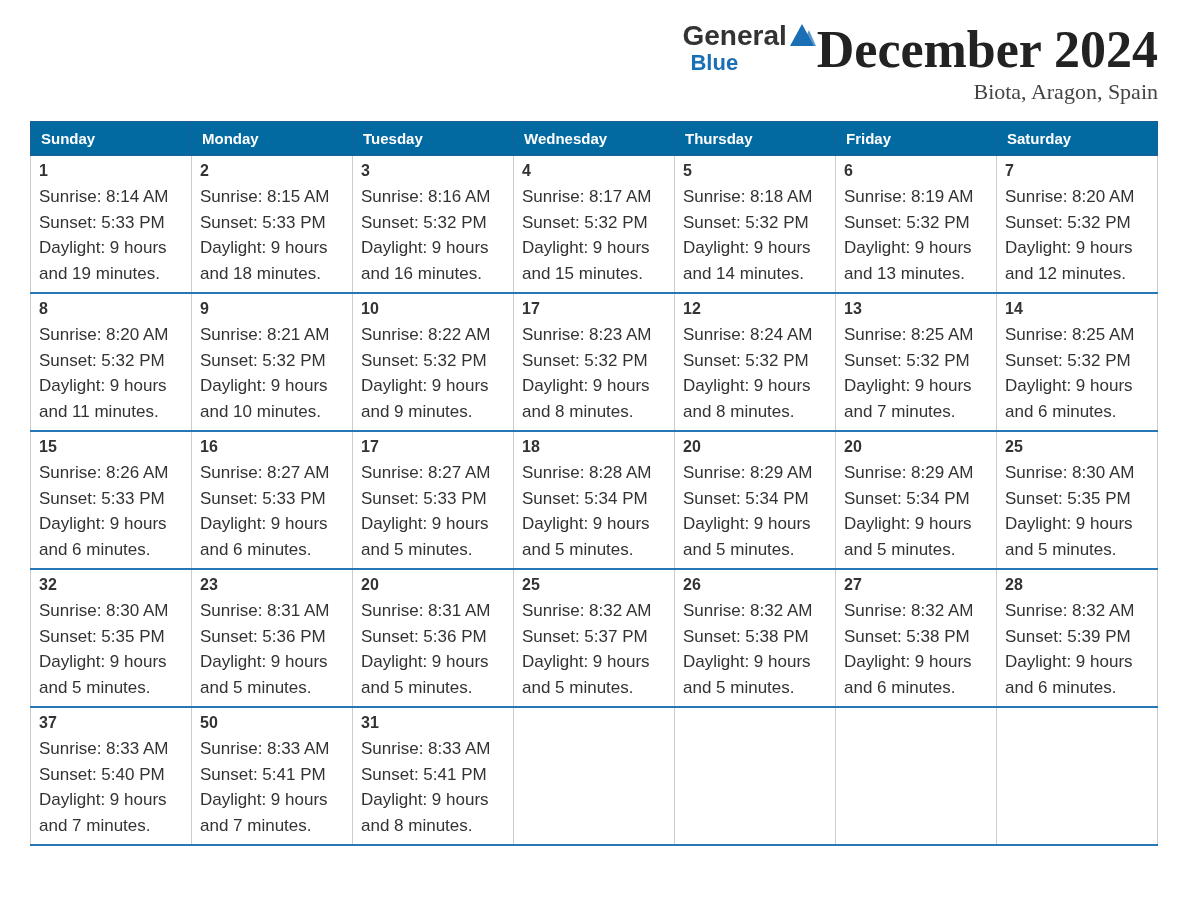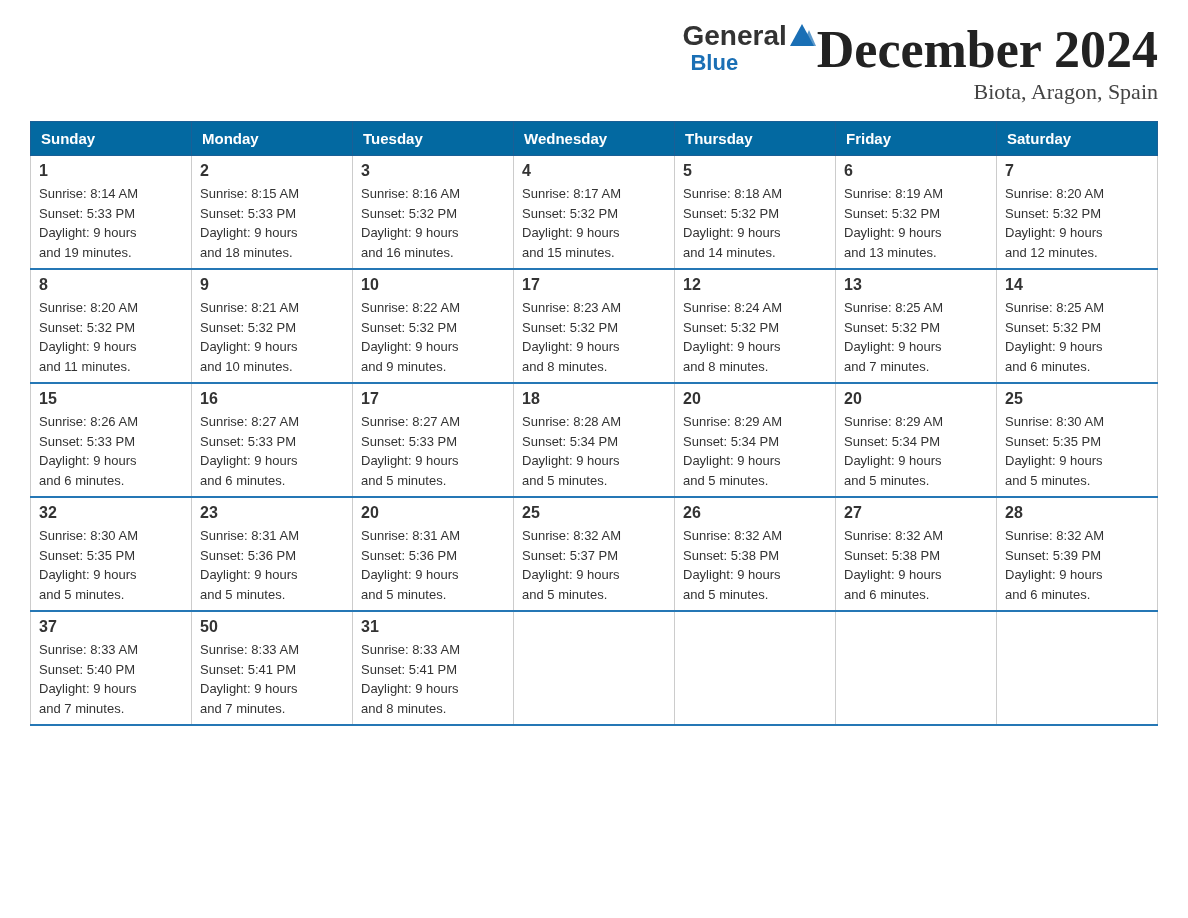--- a/index.html
+++ b/index.html
@@ -70,21 +70,21 @@
     .calendar tbody tr {
       border-bottom: 2px solid #2577b5;
     }
     .day-number {
       font-size: 16px;
       font-weight: bold;
       display: block;
       margin-bottom: 4px;
     }
     .day-info {
-      font-size: 13px;
+      font-size: 17px;
       line-height: 1.5;
     }
     td.empty {
       background: #fff;
     }
     .logo-icon-wrapper {
       display: flex;
       align-items: center;
     }
   </style>

